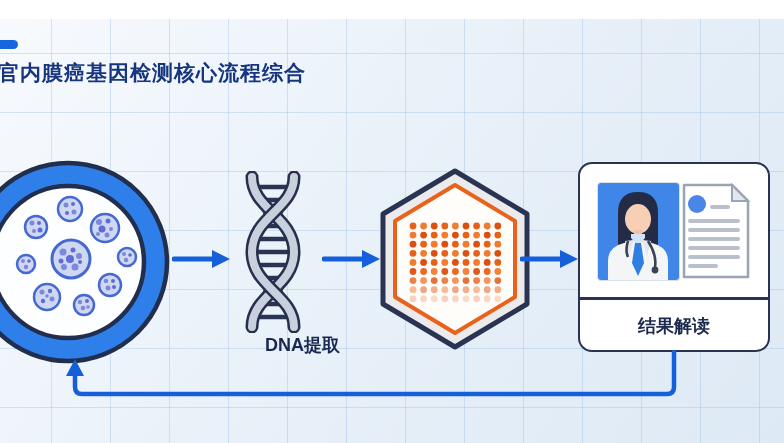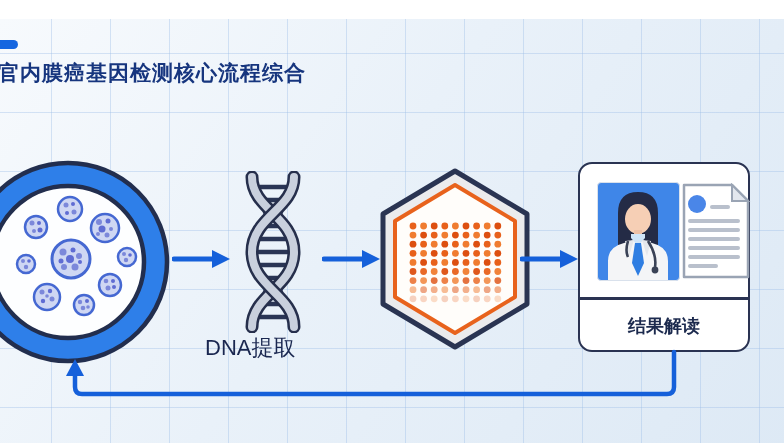--- a/index.html
+++ b/index.html
@@ -16,25 +16,25 @@
   .title-tag{
     left:-8px;top:21px;width:26px;height:9px;border-radius:5px;
     background:#1566e0;
   }
   .page-title{
     left:-2px;top:40px;width:420px;
     font-size:21px;font-weight:bold;color:#16357e;letter-spacing:1px;
     white-space:nowrap;
   }
   .dna-label{
-    left:205px;top:314px;width:135px;text-align:left;
-    font-size:22px;font-weight:400;color:#1a2750;
+    left:205px;top:314px;width:135px;text-align:right;
+    font-size:18px;font-weight:700;color:#1a2750;
   }
   .card{
-    left:578px;top:143px;width:172px;height:190px;
+    left:578px;top:143px;width:192px;height:190px;
     background:#ffffff;border:2.5px solid #2a3352;border-radius:14px;
     box-sizing:border-box;
   }
   .card-divider{
     position:absolute;left:0;right:0;top:133px;height:2.5px;background:#2a3352;
   }
   .card-label{
     position:absolute;left:0;right:0;top:138px;height:47px;
     display:flex;align-items:center;justify-content:center;
     font-size:18px;font-weight:bold;color:#1c2a4e;

